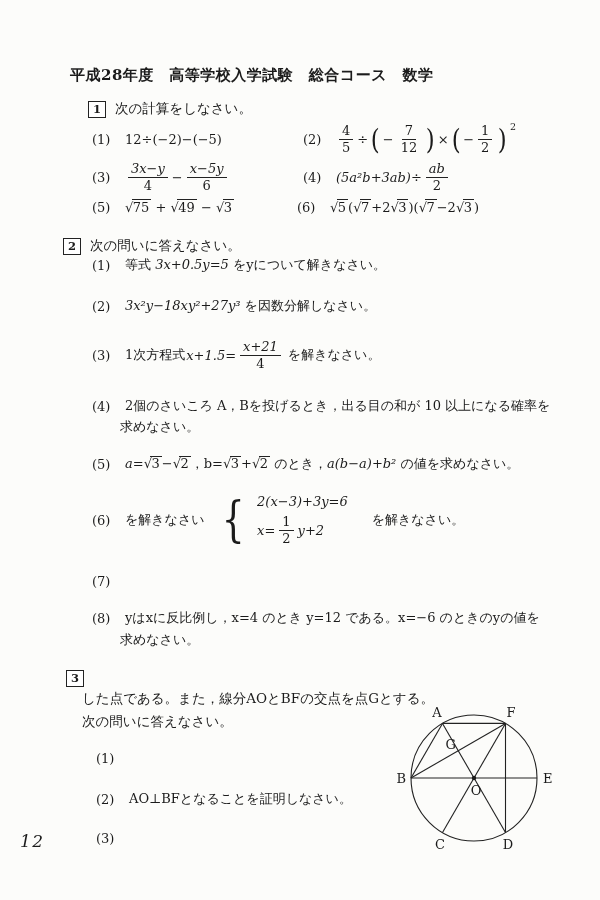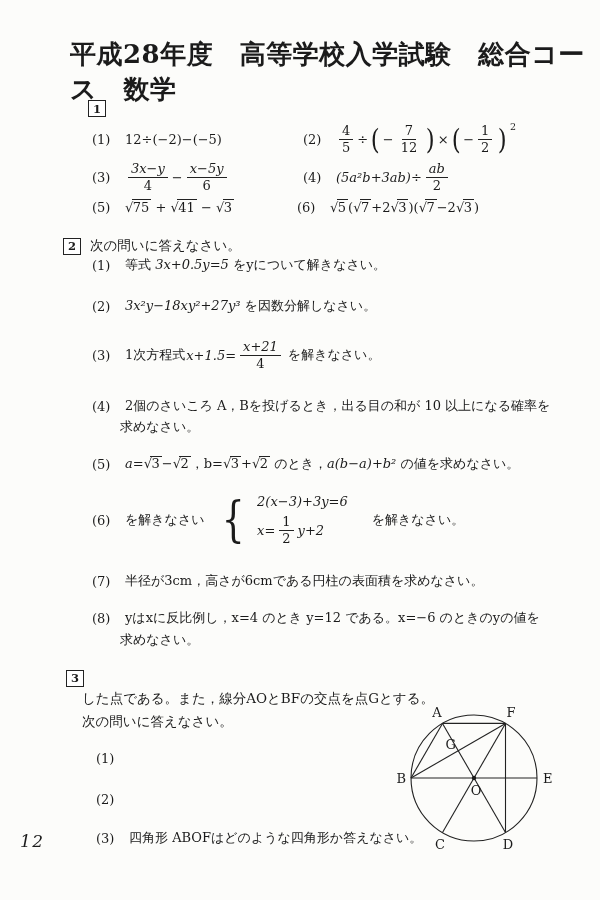--- a/index.html
+++ b/index.html
@@ -1,18 +1,18 @@
 <!DOCTYPE html>
 <html><head>
 <meta charset="utf-8">
 <style>
   html,body{margin:0;padding:0;background:#e6e6e2;}
   .page{position:relative;width:600px;height:900px;margin:0 auto;background:#fcfcfa;
         font-family:"DejaVu Serif","Liberation Serif",serif;color:#1b1b1b;font-size:13px;overflow:hidden;}
-  .title{position:absolute;left:70px;top:37px;font-size:26px;font-weight:700;letter-spacing:0.5px;}
+  .title{position:absolute;left:70px;top:66px;font-size:15px;font-weight:700;letter-spacing:0.5px;}
   .sechead{position:absolute;display:flex;align-items:center;gap:9px;font-size:13.5px;}
   .box{display:inline-flex;align-items:center;justify-content:center;min-width:14px;height:15px;
        border:1.5px solid #222;font-size:11.5px;font-weight:600;padding:0 1px;background:#fff;}
   .row{position:absolute;display:flex;align-items:center;gap:8px;white-space:nowrap;}
   .plabel{min-width:25px;}
   .mrow{display:inline-flex;align-items:center;gap:1px;}
   .fr{display:inline-flex;flex-direction:column;align-items:center;margin:0 3px;line-height:1.2;}
   .fr .n{padding:0 3px;border-bottom:1.1px solid #222;}
   .fr .d{padding:0 3px;}
   .bp{font-size:27px;font-weight:400;line-height:1;margin:0 1px;transform:scaleX(0.85);}
@@ -32,20 +32,21 @@
 </style>
 </head>
 <body>
 
 <div class="page">
 
   <div class="title">平成28年度　高等学校入学試験　総合コース　数学</div>
 
   <div class="sechead" style="left:88px;top:100px;">
     <span class="box">1</span>
+    <span>次の計算をしなさい。</span>
   </div>
 
   <div class="row" style="left:92px;top:118px;height:42px;">
     <span class="plabel">(1)</span>
     <span>12÷(−2)−(−5)</span>
   </div>
 
   <div class="row" style="left:303px;top:118px;height:42px;">
     <span class="plabel">(2)</span>
     <span class="mrow">
@@ -97,21 +98,21 @@
           <span class="d">2</span>
         </span>
     </span>
   </div>
 
   <div class="row" style="left:92px;top:196px;height:22px;">
     <span class="plabel">(5)</span>
     <span>
       <span class="sq"><span>√</span><span class="rv">75</span></span>
       <span>+</span>
-      <span class="sq"><span>√</span><span class="rv">41</span></span>
+      <span class="sq"><span>√</span><span class="rv">49</span></span>
       <span>−</span>
       <span class="sq"><span>√</span><span class="rv">3</span></span>
     </span>
   </div>
 
   <div class="row" style="left:297px;top:196px;height:22px;">
     <span class="plabel">(6)</span>
     <span>
       <span class="sq"><span>√</span><span class="rv">5</span></span><span>(</span><span class="sq"><span>√</span><span class="rv">7</span></span><span>+2</span><span class="sq"><span>√</span><span class="rv">3</span></span><span>)(</span><span class="sq"><span>√</span><span class="rv">7</span></span><span>−2</span><span class="sq"><span>√</span><span class="rv">3</span></span><span>)</span>
     </span>
@@ -171,21 +172,20 @@
             <span class="d">2</span>
           </span>
           <span class="it">y+2</span>
         </span>
     </span>
     <span style="margin-left:16px;">を解きなさい。</span>
   </div>
 
   <div class="row" style="left:92px;top:571px;height:20px;">
     <span class="plabel">(7)</span>
-    <span>半径が3cm，高さが6cmである円柱の表面積を求めなさい。</span>
   </div>
 
   <div class="row" style="left:92px;top:608px;height:20px;">
     <span class="plabel">(8)</span>
     <span>yはxに反比例し，x=4 のとき y=12 である。x=−6 のときのyの値を</span>
   </div>
   <div class="row" style="left:120px;top:630px;height:20px;">
     <span>求めなさい。</span>
   </div>
 
@@ -195,24 +195,24 @@
     </div>
     <div class="s3rest">した点である。また，線分AOとBFの交点を点Gとする。</div>
     <div class="s3rest">次の問いに答えなさい。</div>
   </div>
 
   <div class="row" style="left:96px;top:748px;height:20px;">
     <span class="plabel">(1)</span>
   </div>
   <div class="row" style="left:96px;top:789px;height:20px;">
     <span class="plabel">(2)</span>
+    <span>AO⊥BFとなることを証明しなさい。</span>
   </div>
   <div class="row" style="left:96px;top:828px;height:20px;">
     <span class="plabel">(3)</span>
-    <span>四角形 ABOFはどのような四角形か答えなさい。</span>
   </div>
 
   <svg class="fig" width="172" height="158" viewBox="0 0 172 158">
     <circle cx="84" cy="78" r="63" class="ln"></circle>
     <line class="ln" x1="52.5" y1="23.4" x2="115.5" y2="23.4"></line>
     <line class="ln" x1="21" y1="78" x2="147" y2="78"></line>
     <line class="ln" x1="52.5" y1="23.4" x2="115.5" y2="132.6"></line>
     <line class="ln" x1="52.5" y1="132.6" x2="115.5" y2="23.4"></line>
     <line class="ln" x1="52.5" y1="23.4" x2="21" y2="78"></line>
     <line class="ln" x1="21" y1="78" x2="115.5" y2="23.4"></line>

